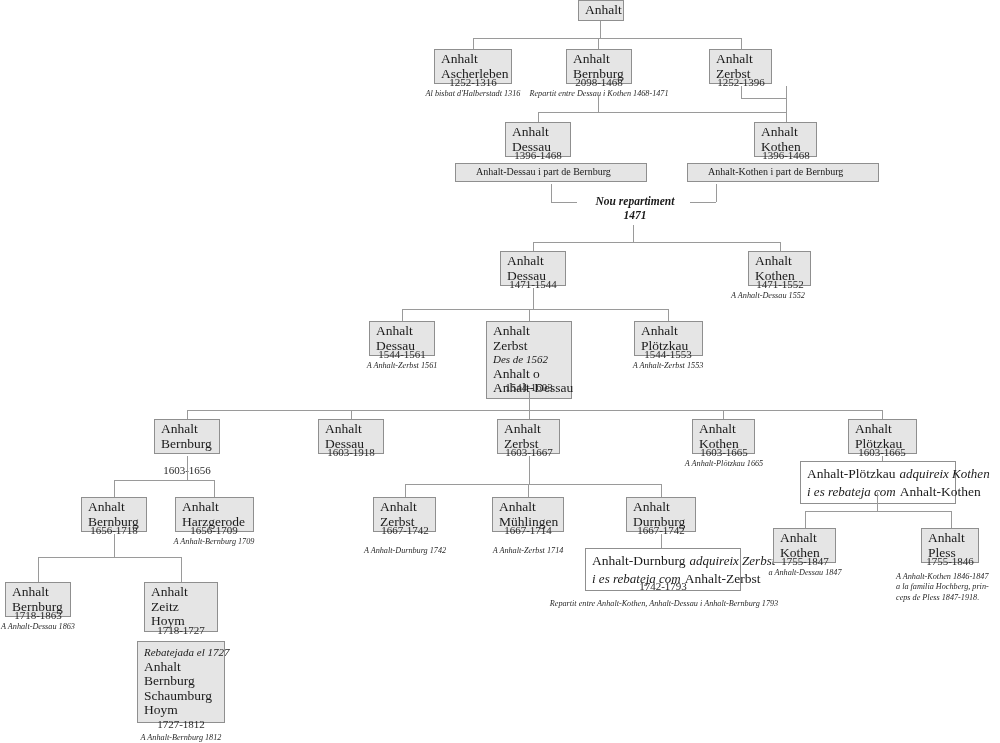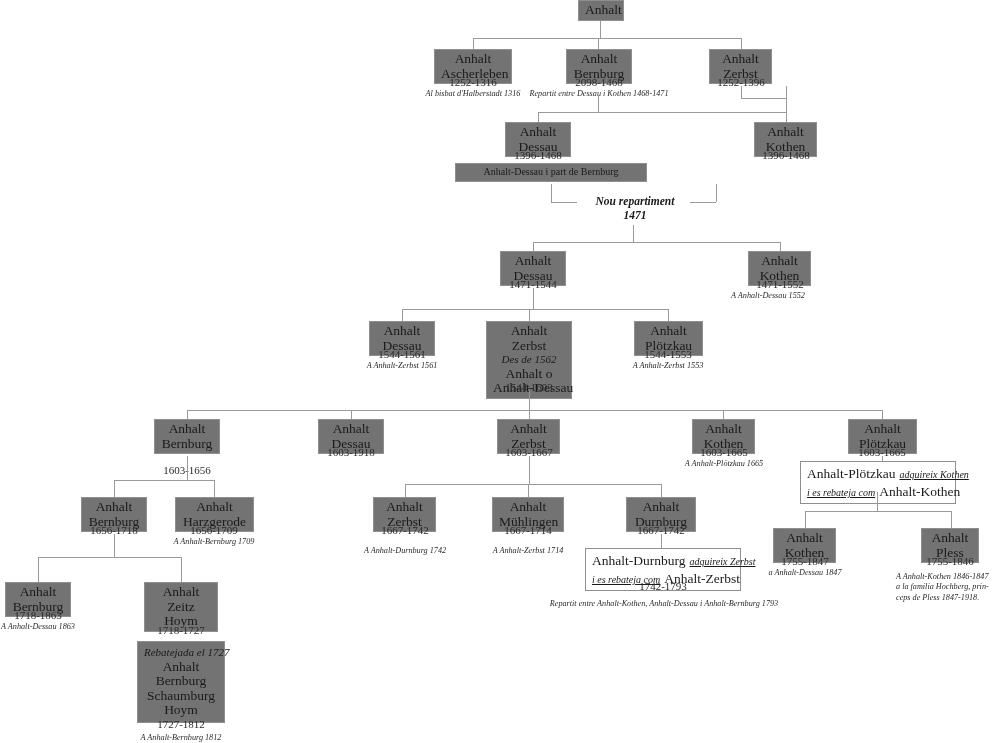--- a/index.html
+++ b/index.html
@@ -25,22 +25,21 @@
     background: #9a9a9a;
   }
   .ln.h { height: 1px; }
   .ln.v { width: 1px; }
 
   
   .box {
     position: absolute;
     box-sizing: border-box;
     border: 1px solid #8f8f8f;
-    background: #737373;
-    text-align: center;
+    background: #e5e5e5;
     line-height: 1.08;
     padding: 2px 6px;
     font-size: 13.5px;
     white-space: nowrap;
   }
   .box .ttl { display: block; }
   .box.wide { font-size: 10px; padding: 3px 20px; }
 
   
   .dates {
@@ -72,21 +71,21 @@
   .mergebox {
     position: absolute;
     box-sizing: border-box;
     border: 1px solid #8f8f8f;
     background: #ffffff;
     padding: 2px 6px;
     line-height: 1.15;
     white-space: nowrap;
   }
   .mergebox .big { font-size: 13.5px; }
-  .mergebox .sm { font-size: 10px; font-style: italic; text-decoration: underline; }
+  .mergebox .sm { font-size: 13px; font-style: italic; }
   .mergebox .r1, .mergebox .r2 { display: block; }
 
   
   .repart {
     position: absolute;
     text-align: center;
     font-style: italic;
     font-weight: bold;
     font-size: 11.5px;
     line-height: 1.25;
@@ -142,20 +141,23 @@
   <div class="dates" style="left:479px; top:149px; width:118px;">1396-1468</div>
 
   <div class="box" style="left:754px; top:122px; width:63px;">
     <span class="ttl">Anhalt</span>
     <span class="ttl">Kothen</span>
   </div>
   <div class="dates" style="left:727px; top:149px; width:118px;">1396-1468</div>
 
   <div class="box wide" style="left:455px; top:163px; width:192px;">
     <span class="ttl">Anhalt-Dessau i part de Bernburg</span>
+  </div>
+  <div class="box wide" style="left:687px; top:163px; width:192px;">
+    <span class="ttl">Anhalt-Kothen i part de Bernburg</span>
   </div>
 
   <div class="ln v" style="left:551px; top:184px; height:18px;"></div>
   <div class="ln h" style="left:551px; top:202px; width:26px;"></div>
   <div class="ln v" style="left:716px; top:184px; height:18px;"></div>
   <div class="ln h" style="left:690px; top:202px; width:26px;"></div>
 
   <div class="repart" style="left:570px; top:194px; width:130px;">
     <span>Nou repartiment</span><br>
     <span>1471</span>

